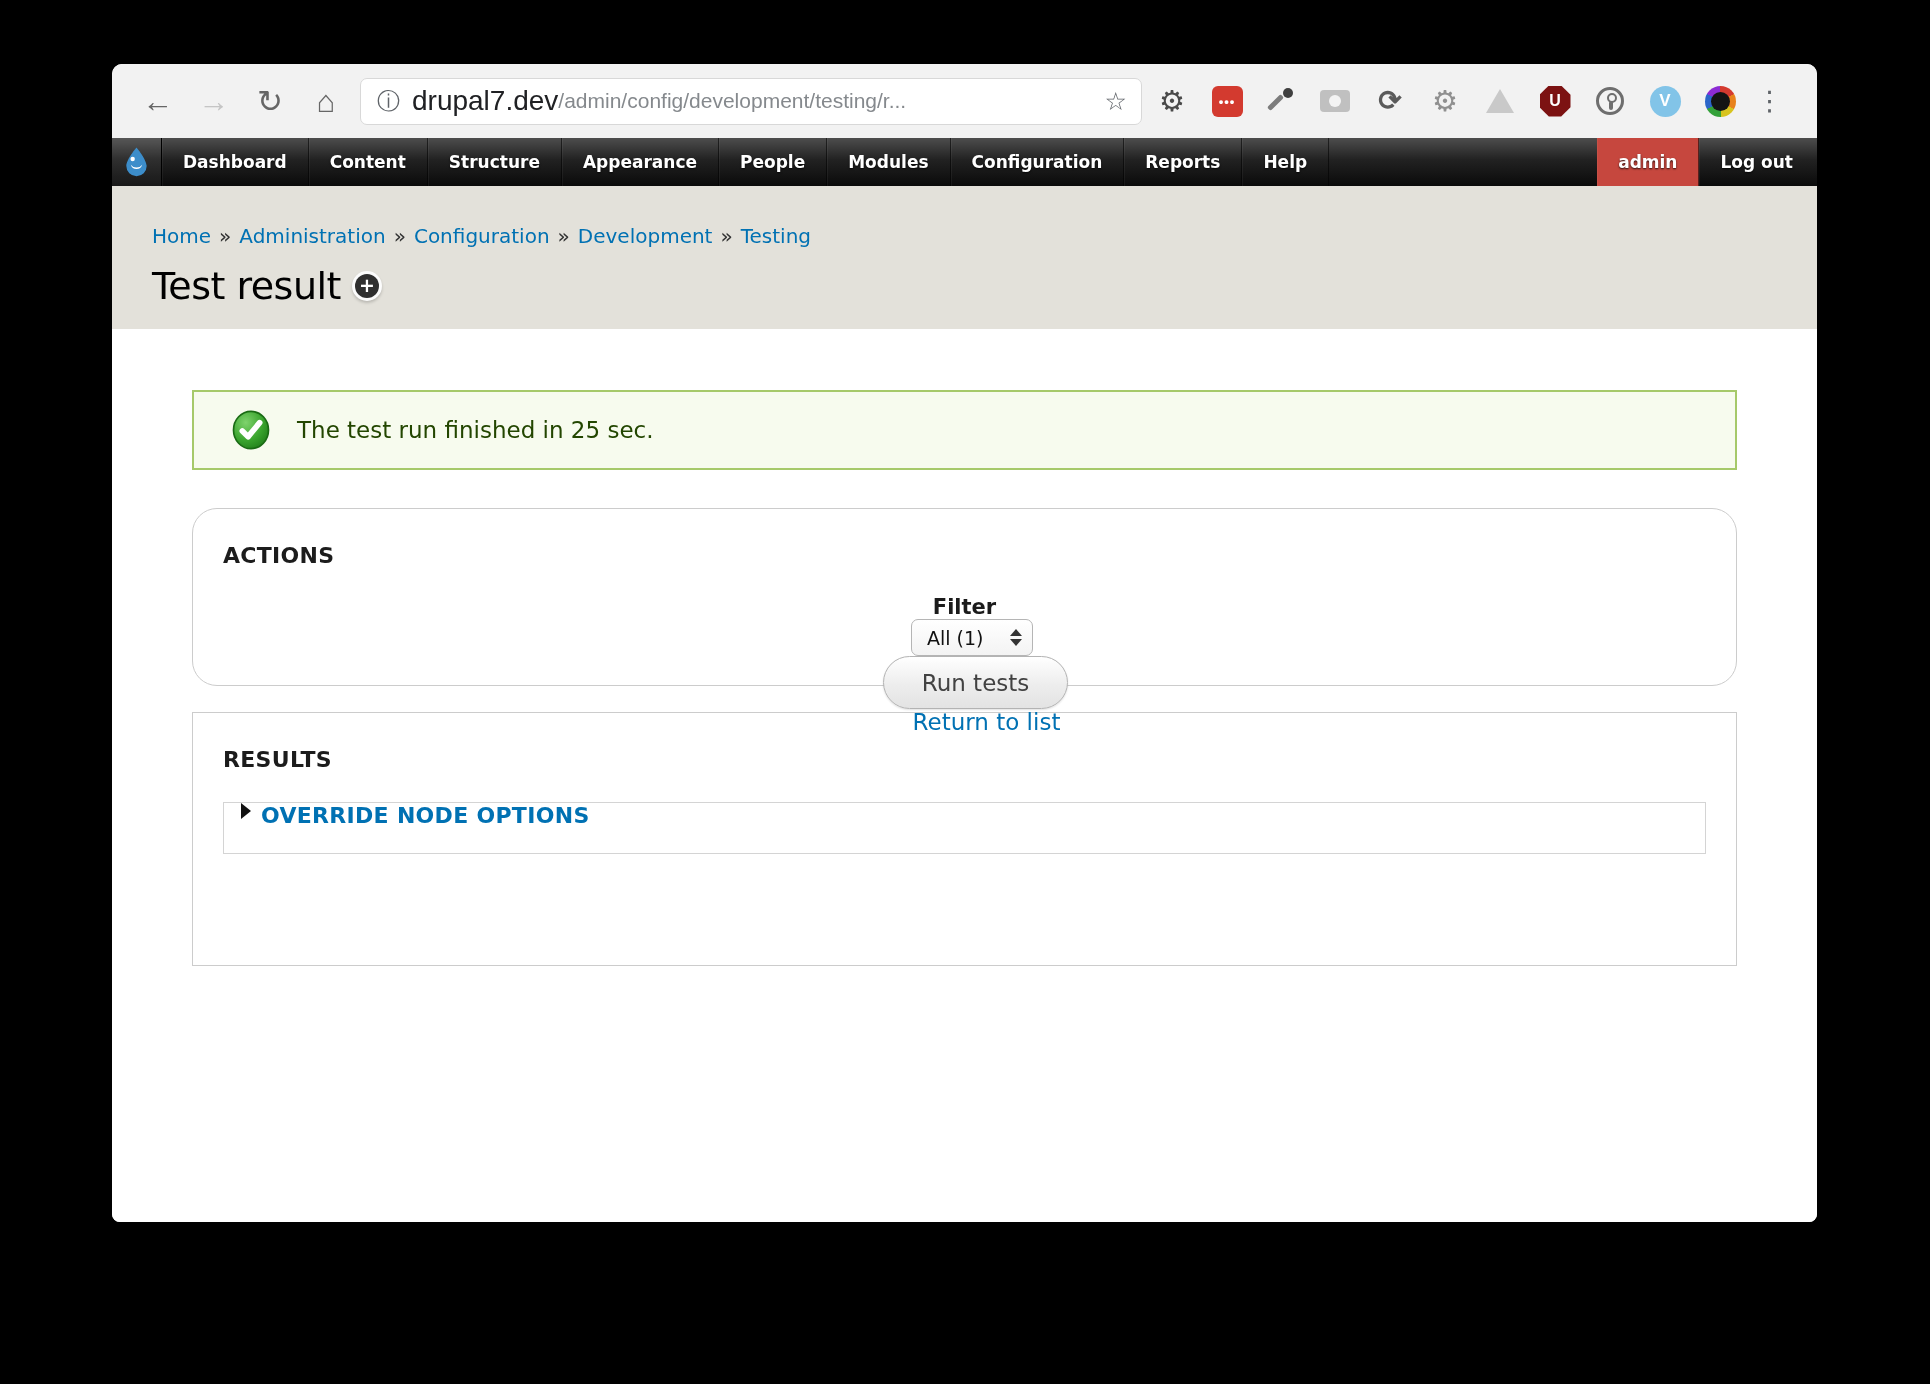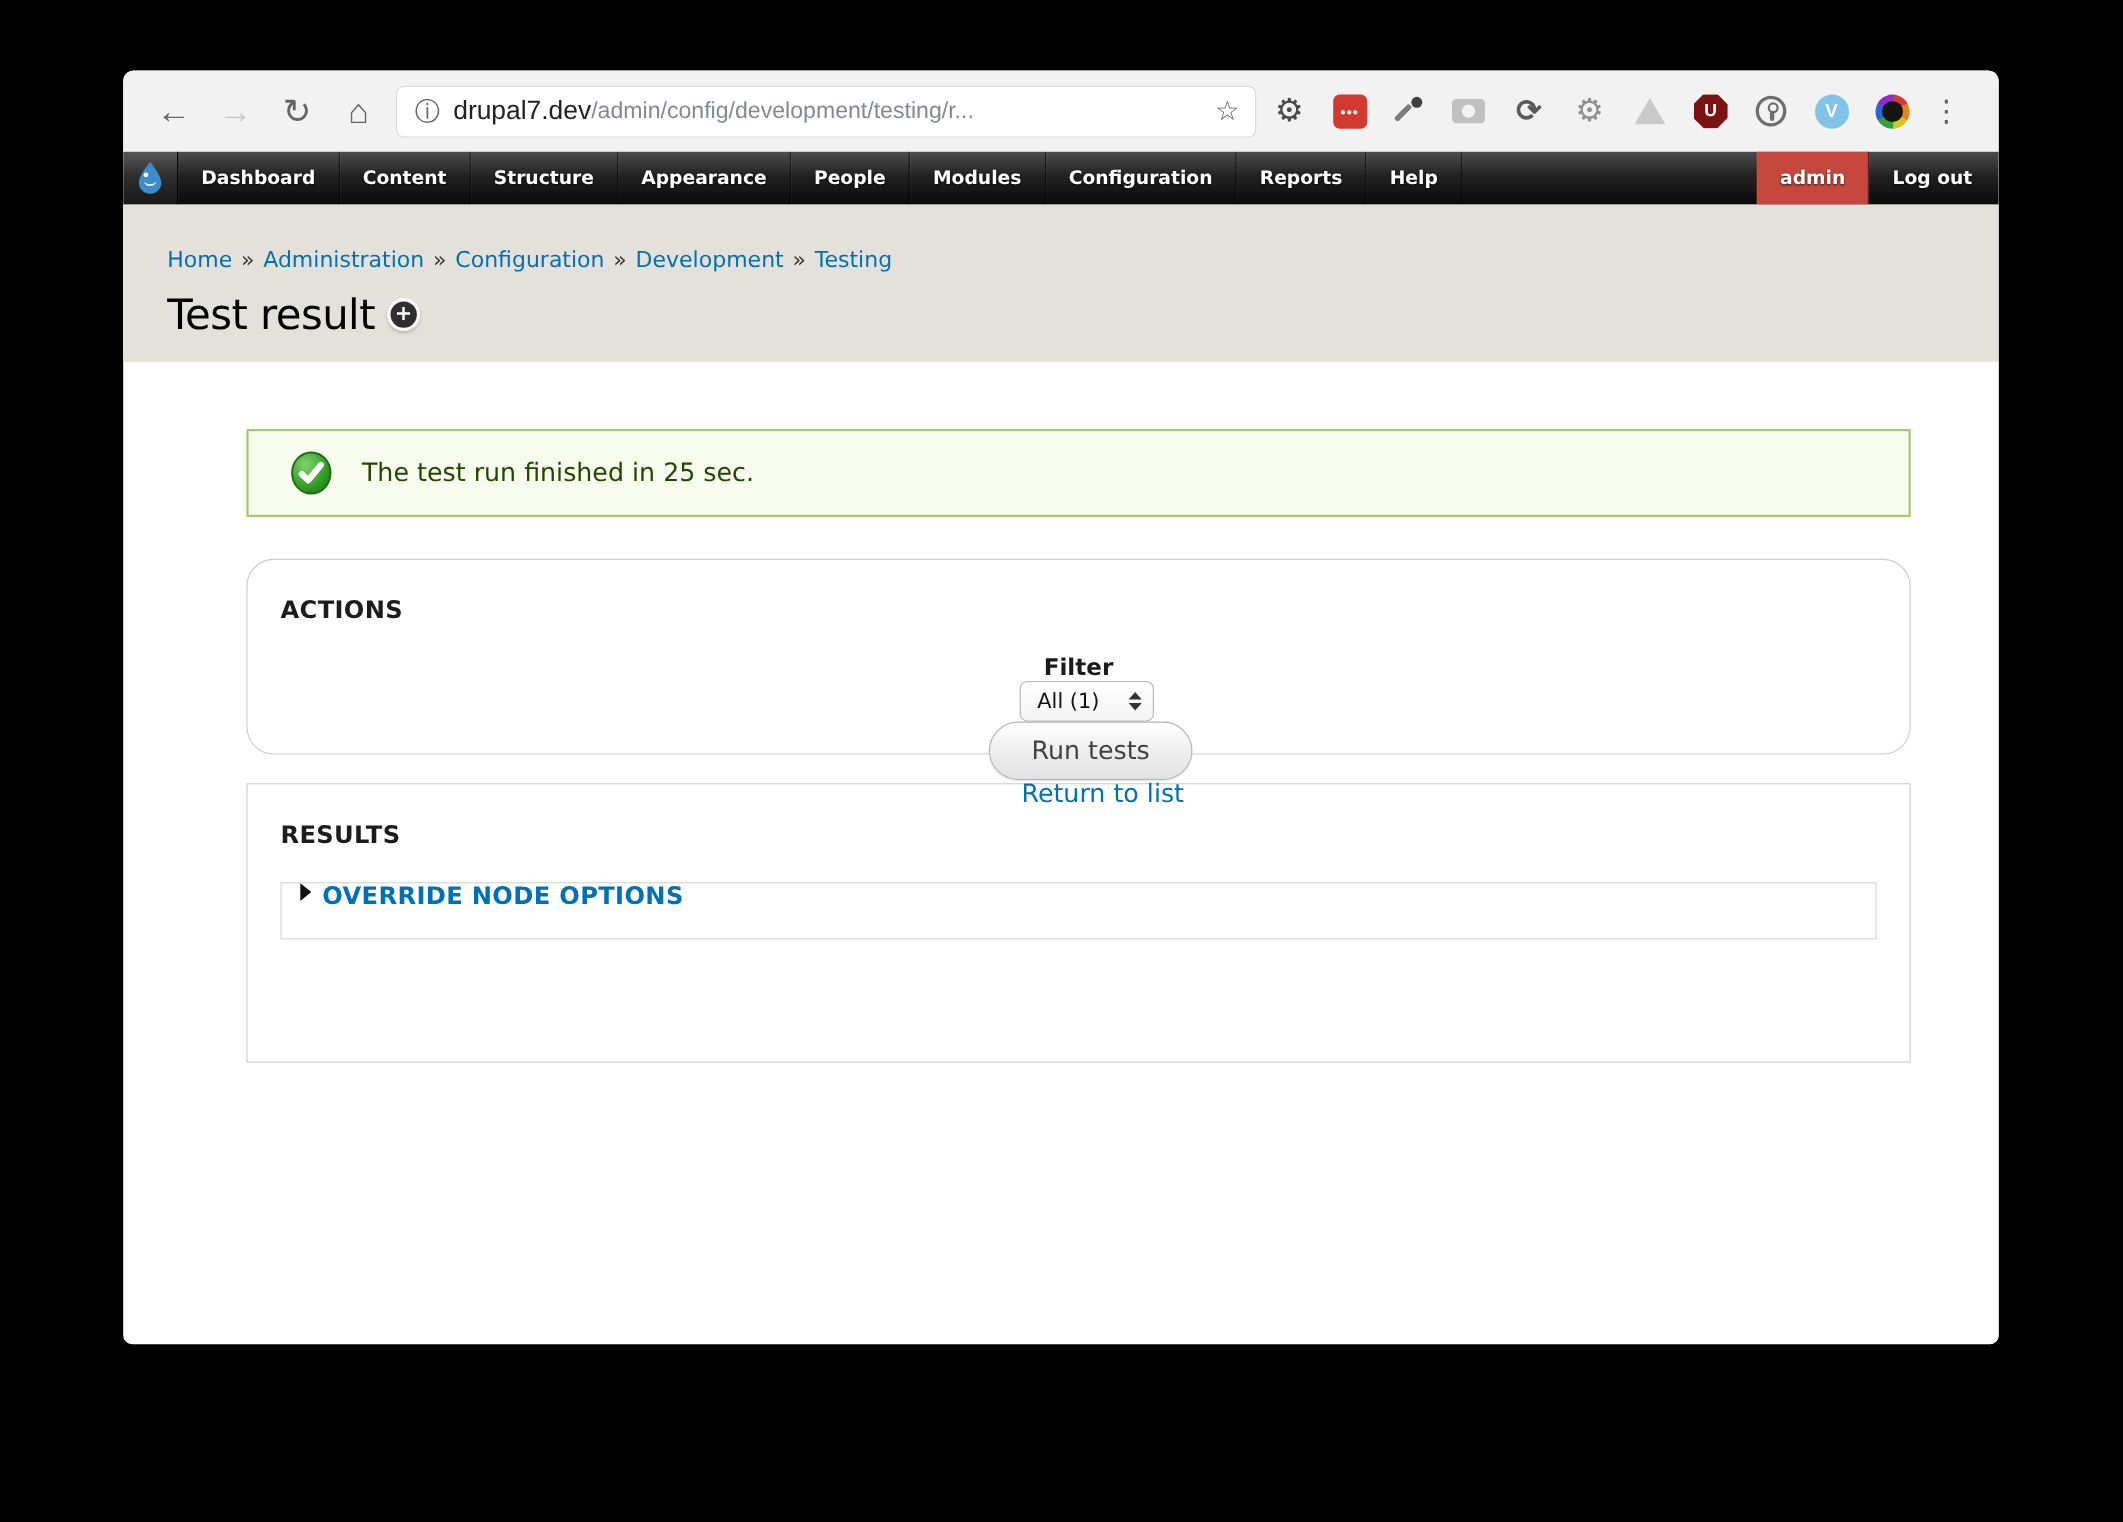--- a/index.html
+++ b/index.html
@@ -41,21 +41,21 @@
     display:flex; align-items:center; padding:0 18px;
   }
   .nav-glyph { font-size:31px; color:#666; width:56px; text-align:center; flex:none; line-height:1; }
   .nav-glyph.disabled { color:#c5c5c5; }
   .omnibox {
     width:782px; height:47px; margin-left:6px; background:#fff;
     border:1px solid #d8d8d8; border-radius:7px;
     display:flex; align-items:center; padding:0 14px 0 16px; flex:none;
   }
   .omni-info { font-size:23px; color:#5f6368; margin-right:12px; }
-  .omni-host { font-size:24px; color:#202124; }
+  .omni-host { font-size:28px; color:#202124; }
   .omni-path { font-size:21px; color:#85898d; flex:1; white-space:nowrap; overflow:hidden; }
   .omni-star { font-size:25px; color:#5f6368; margin-left:8px; }
 
   .ext-row { display:flex; align-items:center; gap:23px; margin-left:14px; }
   .ext { width:32px; height:32px; display:flex; align-items:center; justify-content:center; flex:none; position:relative; }
   .glyph-gear { font-size:29px; color:#4a4a4a; line-height:1; }
   .glyph-gear.light { color:#909090; }
   .lastpass { width:31px; height:31px; background:#d33a2f; border-radius:6px; color:#fff; font-weight:bold; font-size:13px; letter-spacing:1px; display:flex; align-items:center; justify-content:center; }
   .eyedropper { width:30px; height:30px; }
   .eyedropper::before { content:""; position:absolute; left:7px; top:7px; width:5px; height:19px; background:#7c7c7c; transform:rotate(45deg); border-radius:2px; }
@@ -93,21 +93,21 @@
   .crumb-sep { margin:0 8px; color:#333; }
   .page-title-row { margin-top:16px; display:flex; align-items:center; gap:14px; }
   .page-title { font-size:38px; color:#000; font-weight:500; letter-spacing:-0.5px; }
   .add-shortcut {
     width:24px; height:24px; background:#2f2f2f; border-radius:50%;
     color:#fff; font-size:19px; font-weight:bold; line-height:22px; text-align:center;
     box-shadow:0 0 0 3px #fcfcfc, 0 2px 3px 3px rgba(0,0,0,.18);
   }
 
   
-  .content { flex:1; background:#fff; padding:61px 80px 0 80px; font-family:"DejaVu Sans", sans-serif;margin-left:32px; }
+  .content { flex:1; background:#fff; padding:61px 80px 0 80px; font-family:"DejaVu Sans", sans-serif; }
 
   .status-box {
     height:80px; border:2px solid #a6c96a; background:#f7fbee;
     display:flex; align-items:center; padding-left:37px;
   }
   .status-box svg { width:40px; height:40px; flex:none; }
   .status-text { margin-left:26px; font-size:23px; color:#234600; }
 
   .panel { border:1px solid #cccccc; padding:34px 30px; }
   .panel-actions { margin-top:38px; height:178px;border-radius:25px; }

